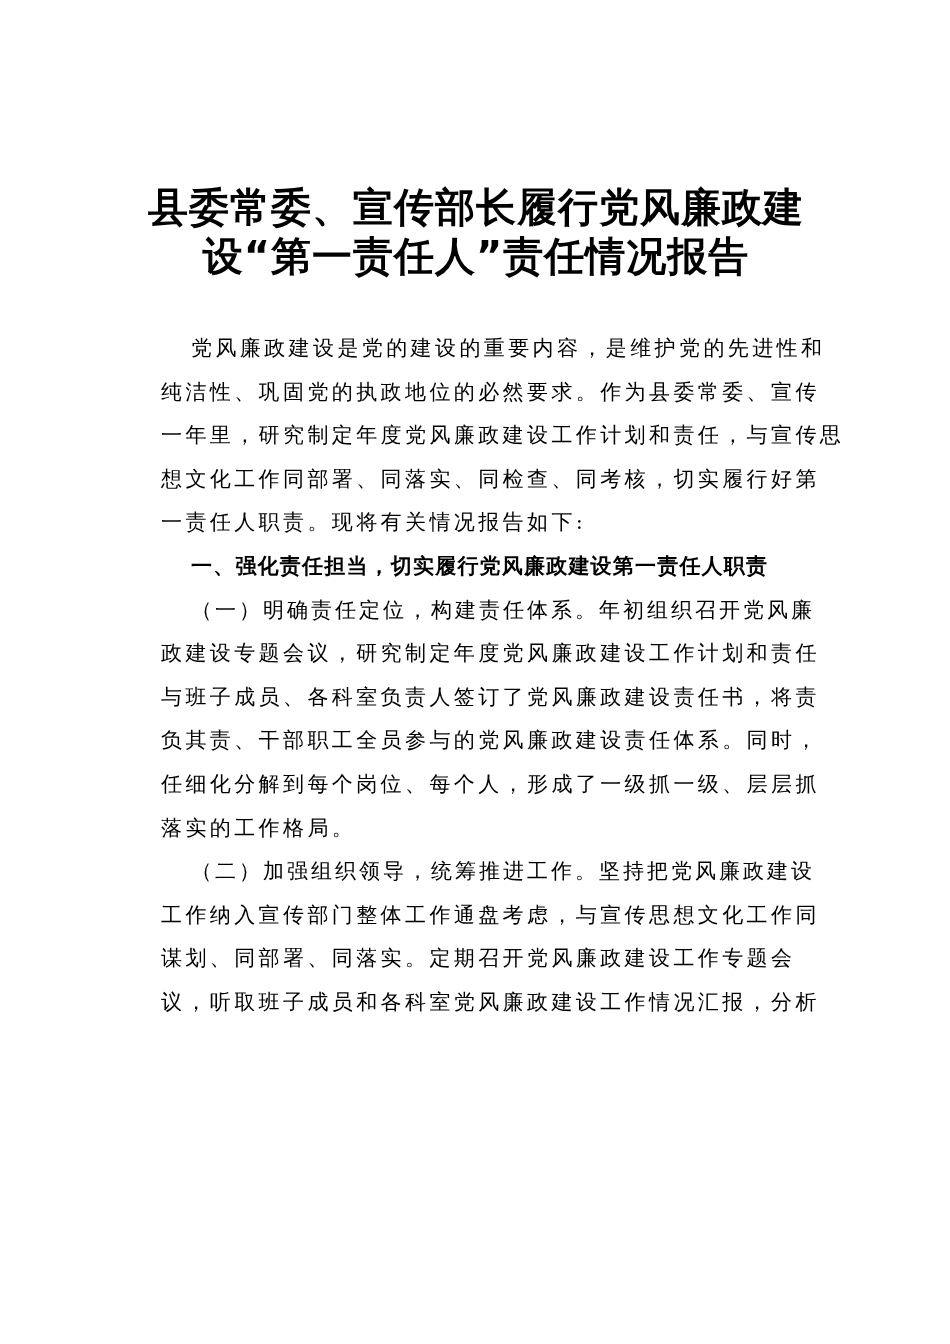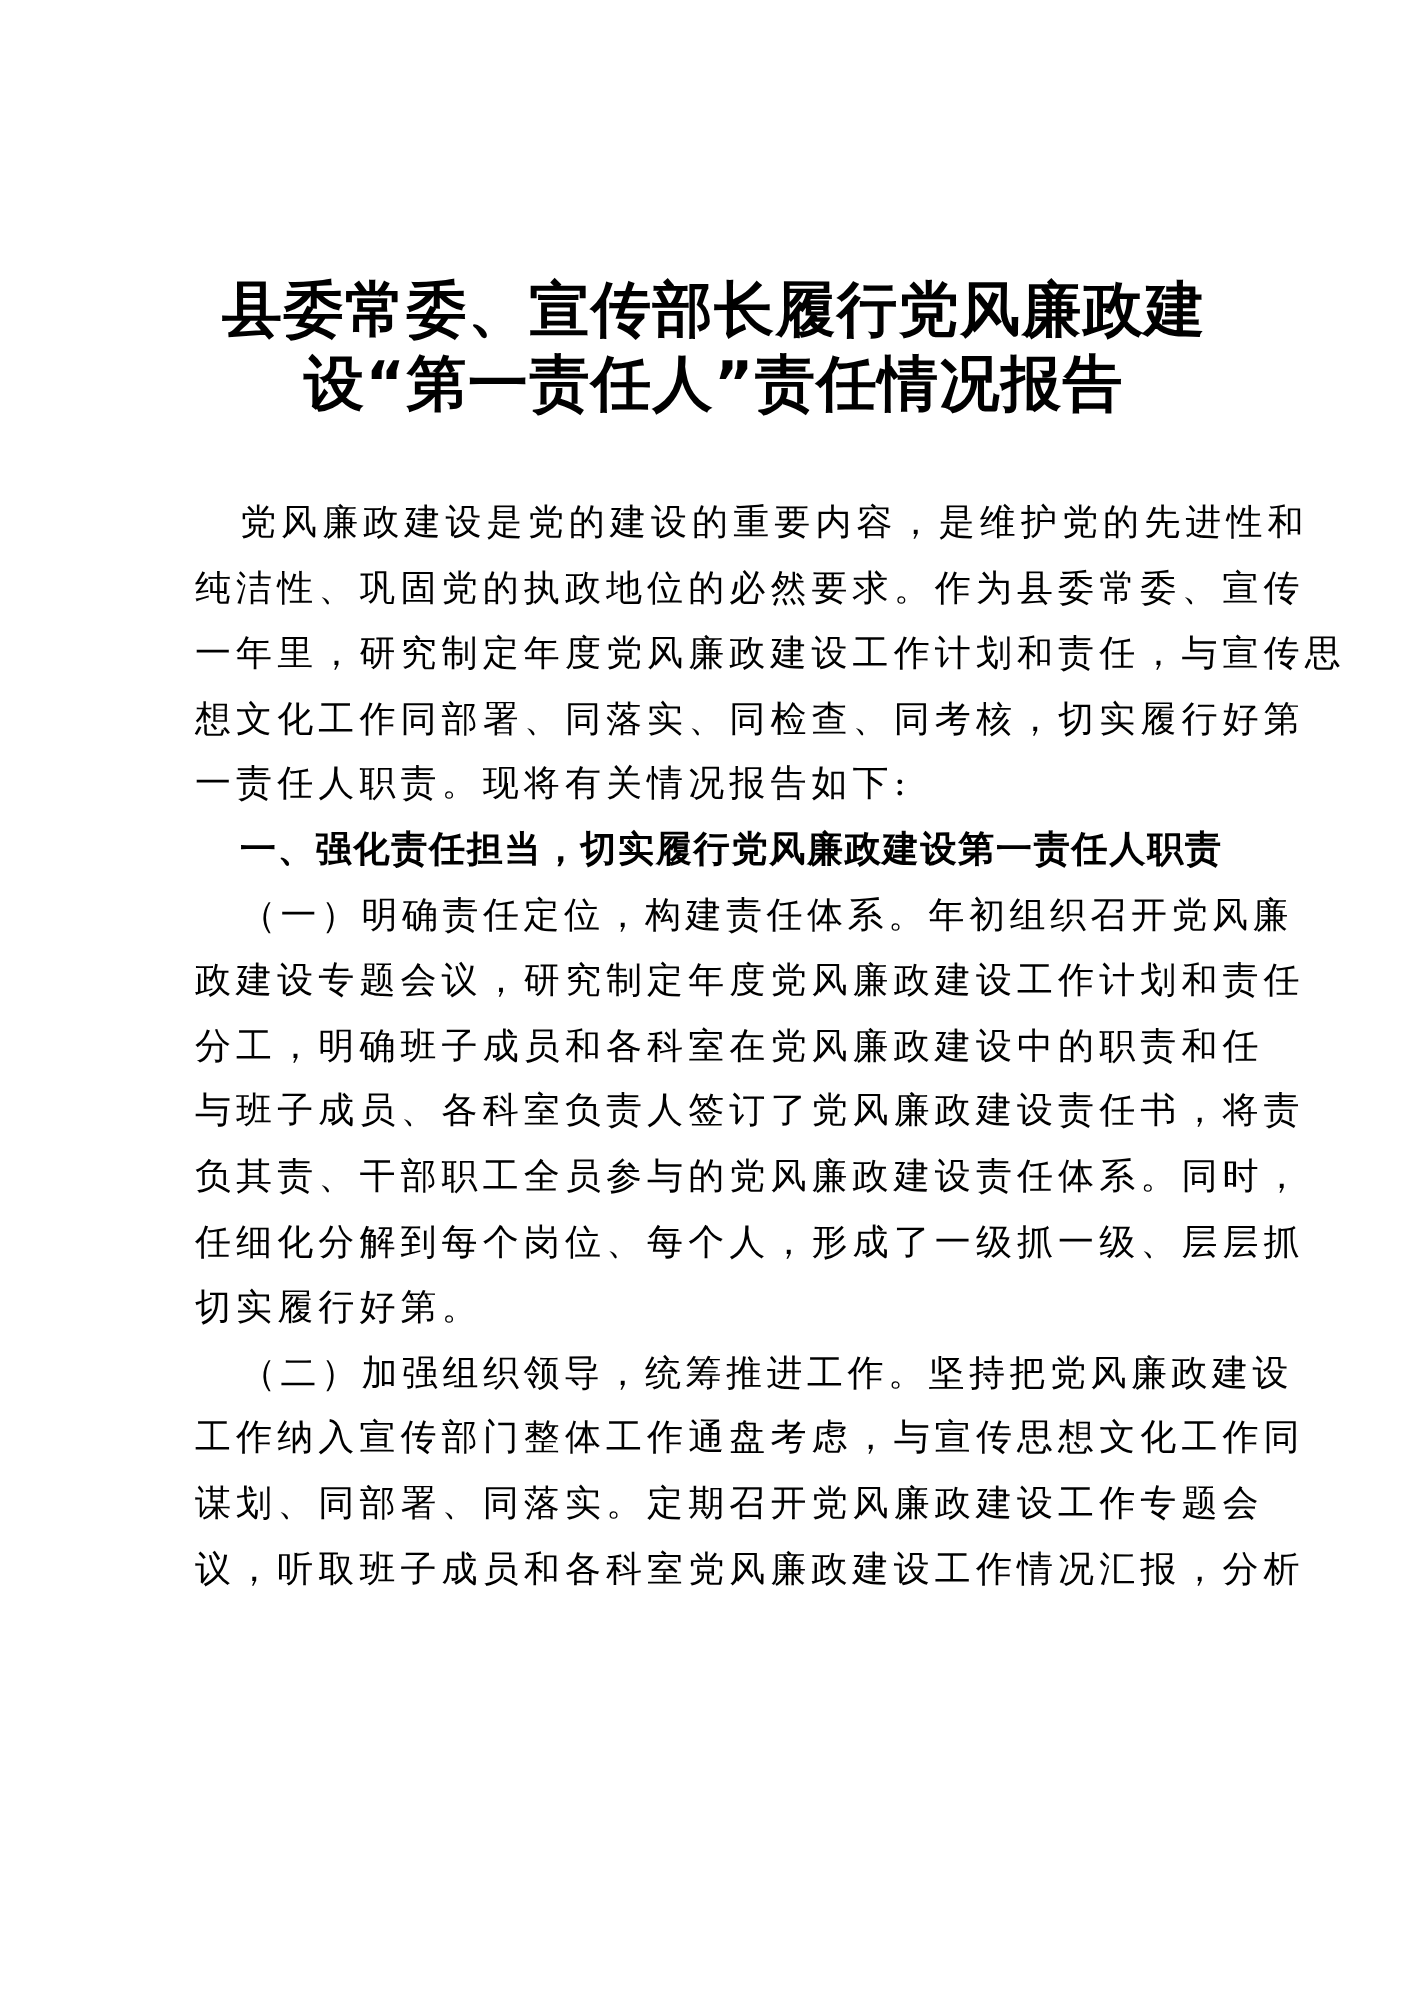--- a/index.html
+++ b/index.html
@@ -42,23 +42,24 @@
     .body {
       position: absolute;
       left: 130px;
       top: 327px;
       width: 694px;
     }
     .line {
       display: block;
       height: 43.6px;
       line-height: 43.6px;
-      font-size: 24px;
+      font-size: 21px;
       white-space: nowrap;
       letter-spacing: 3.4px;
+      margin-left: 31px;
     }
     .line.indent {
       padding-left: 30px;
     }
     .line.heading {
       font-family: "DejaVu Sans", "Liberation Sans", sans-serif;
       font-weight: bold;
       letter-spacing: 1.2px;
       padding-left: 30px;
     }
@@ -85,25 +86,24 @@
       <span class="line">一年里，研究制定年度党风廉政建设工作计划和责任，与宣传思</span>
       <span class="line">想文化工作同部署、同落实、同检查、同考核，切实履行好第</span>
       <span class="line">一责任人职责。现将有关情况报告如下:</span>
     </div>
 
     <span class="line heading">一、强化责任担当，切实履行党风廉政建设第一责任人职责</span>
 
     <div>
       <span class="line sub">（一）明确责任定位，构建责任体系。年初组织召开党风廉</span>
       <span class="line">政建设专题会议，研究制定年度党风廉政建设工作计划和责任</span>
-      <span class="line">分工，明确班子成员和各科室在党风廉政建设中的职责和任</span>
       <span class="line">与班子成员、各科室负责人签订了党风廉政建设责任书，将责</span>
       <span class="line">负其责、干部职工全员参与的党风廉政建设责任体系。同时，</span>
       <span class="line">任细化分解到每个岗位、每个人，形成了一级抓一级、层层抓</span>
-      <span class="line">切实履行好第。</span>
+      <span class="line">落实的工作格局。</span>
     </div>
 
     <div>
       <span class="line sub">（二）加强组织领导，统筹推进工作。坚持把党风廉政建设</span>
       <span class="line">工作纳入宣传部门整体工作通盘考虑，与宣传思想文化工作同</span>
       <span class="line">谋划、同部署、同落实。定期召开党风廉政建设工作专题会</span>
       <span class="line">议，听取班子成员和各科室党风廉政建设工作情况汇报，分析</span>
     </div>
 
   </div>

